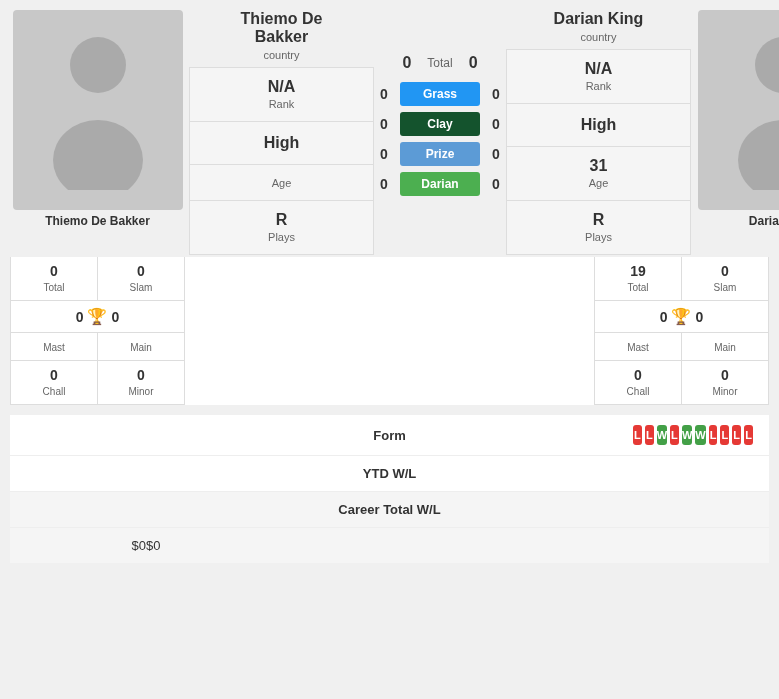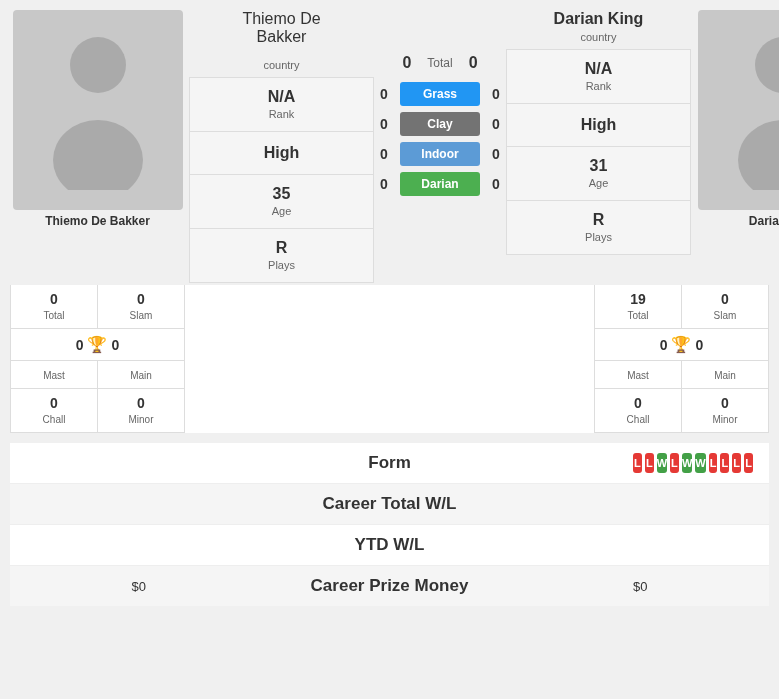--- a/index.html
+++ b/index.html
@@ -39,21 +39,21 @@
       padding: 5px 0;
       border: none;
       border-radius: 3px;
       color: #fff;
       font-weight: bold;
       font-size: 12px;
       text-align: center;
       cursor: pointer;
     }
     .surface-btn.hard { background: #2196F3; }
-    .surface-btn.clay { background: #737373; }
+    .surface-btn.clay { background: #14532d; }
     .surface-btn.indoor { background: #5c9bd6; }
     .surface-btn.grass { background: #4CAF50; }
 
     
     .bottom-section {
       background: #fff;
       margin-top: 2px;
     }
 
     .bottom-row {
@@ -65,21 +65,21 @@
     .bottom-row:last-child {
       border-bottom: none;
     }
     .bottom-row.alt {
       background: #f5f5f5;
     }
 
     .bottom-label {
       flex: 1;
       text-align: center;
-      font-size: 17px;
+      font-size: 13px;
       font-weight: bold;
     }
     .bottom-value-left {
       width: 120px;
       text-align: right;
       font-size: 13px;
     }
     .bottom-value-right {
       width: 120px;
       text-align: left;
@@ -141,40 +141,39 @@
           <circle cx="50" cy="35" r="28" fill="#aaa"></circle>
           <ellipse cx="50" cy="130" rx="45" ry="40" fill="#aaa"></ellipse>
         </svg>
       </div>
 
       <div style="font-size:12px;font-weight:bold;text-align:center;margin-top:4px;">Thiemo De Bakker</div>
     </div>
 
     <div style="width:185px;flex-shrink:0;margin-left:4px;">
 
-      <div style="font-size:16px;font-weight:normal;text-align:center;margin-bottom:13px;">
+      <div style="font-size:16px;font-weight:bold;text-align:center;margin-bottom:3px;">
         <span style="white-space:pre-line;">Thiemo De
 Bakker</span>
       </div>
 
       <div style="text-align:center;font-size:11px;color:#666;margin-bottom:6px;">
         <span>country</span>
       </div>
 
       <div style="border:1px solid #ddd;background:#f5f5f5;">
 
         <div style="text-align:center;padding:10px;border-bottom:1px solid #ddd;">
           <span style="font-size:16px;font-weight:bold;display:block;">N/A</span>
           <span style="font-size:11px;color:#666;">Rank</span>
         </div>
 
         <div style="text-align:center;padding:12px;border-bottom:1px solid #ddd;font-size:16px;font-weight:bold;">High</div>
 
         <div style="text-align:center;padding:10px;border-bottom:1px solid #ddd;">
-          <span style="font-size:16px;font-weight:bold;display:block;">35</span>
           <span style="font-size:11px;color:#666;">Age</span>
         </div>
 
         <div style="text-align:center;padding:10px;">
           <span style="font-size:16px;font-weight:bold;display:block;">R</span>
           <span style="font-size:11px;color:#666;">Plays</span>
         </div>
       </div>
     </div>
 
@@ -191,21 +190,21 @@
         <button class="surface-btn hard">Grass</button>
         <span style="font-size:14px;font-weight:bold;width:20px;text-align:center;">0</span>
       </div>
       <div style="display:flex;align-items:center;gap:6px;margin-bottom:6px;width:100%;justify-content:center;">
         <span style="font-size:14px;font-weight:bold;width:20px;text-align:center;">0</span>
         <button class="surface-btn clay">Clay</button>
         <span style="font-size:14px;font-weight:bold;width:20px;text-align:center;">0</span>
       </div>
       <div style="display:flex;align-items:center;gap:6px;margin-bottom:6px;width:100%;justify-content:center;">
         <span style="font-size:14px;font-weight:bold;width:20px;text-align:center;">0</span>
-        <button class="surface-btn indoor">Indoor</button>
+        <button class="surface-btn indoor">Prize</button>
         <span style="font-size:14px;font-weight:bold;width:20px;text-align:center;">0</span>
       </div>
       <div style="display:flex;align-items:center;gap:6px;width:100%;justify-content:center;">
         <span style="font-size:14px;font-weight:bold;width:20px;text-align:center;">0</span>
         <button class="surface-btn grass">Darian</button>
         <span style="font-size:14px;font-weight:bold;width:20px;text-align:center;">0</span>
       </div>
     </div>
 
     <div style="width:185px;flex-shrink:0;margin-right:4px;">
@@ -339,33 +338,32 @@
           <span class="form-badge W">W</span>
           <span class="form-badge W">W</span>
           <span class="form-badge L">L</span>
           <span class="form-badge L">L</span>
           <span class="form-badge L">L</span>
           <span class="form-badge L">L</span>
         </div>
       </div>
     </div>
 
+    <div class="bottom-row">
+      <div class="bottom-value-left"></div>
+      <div class="bottom-label">YTD W/L</div>
+      <div class="bottom-value-right"></div>
+    </div>
+
     <div class="bottom-row alt">
       <div class="bottom-value-left"></div>
       <div class="bottom-label">Career Total W/L</div>
       <div class="bottom-value-right"></div>
     </div>
 
-    <div class="bottom-row">
-      <div class="bottom-value-left"></div>
-      <div class="bottom-label">YTD W/L</div>
-      <div class="bottom-value-right"></div>
-    </div>
-
     <div class="bottom-row alt">
       <div class="bottom-value-left">$0</div>
-      <div class="bottom-label">Career Prize Money</div>
       <div class="bottom-value-right">$0</div>
     </div>
 
   </div>
 
 </div>
 
 </body></html>

